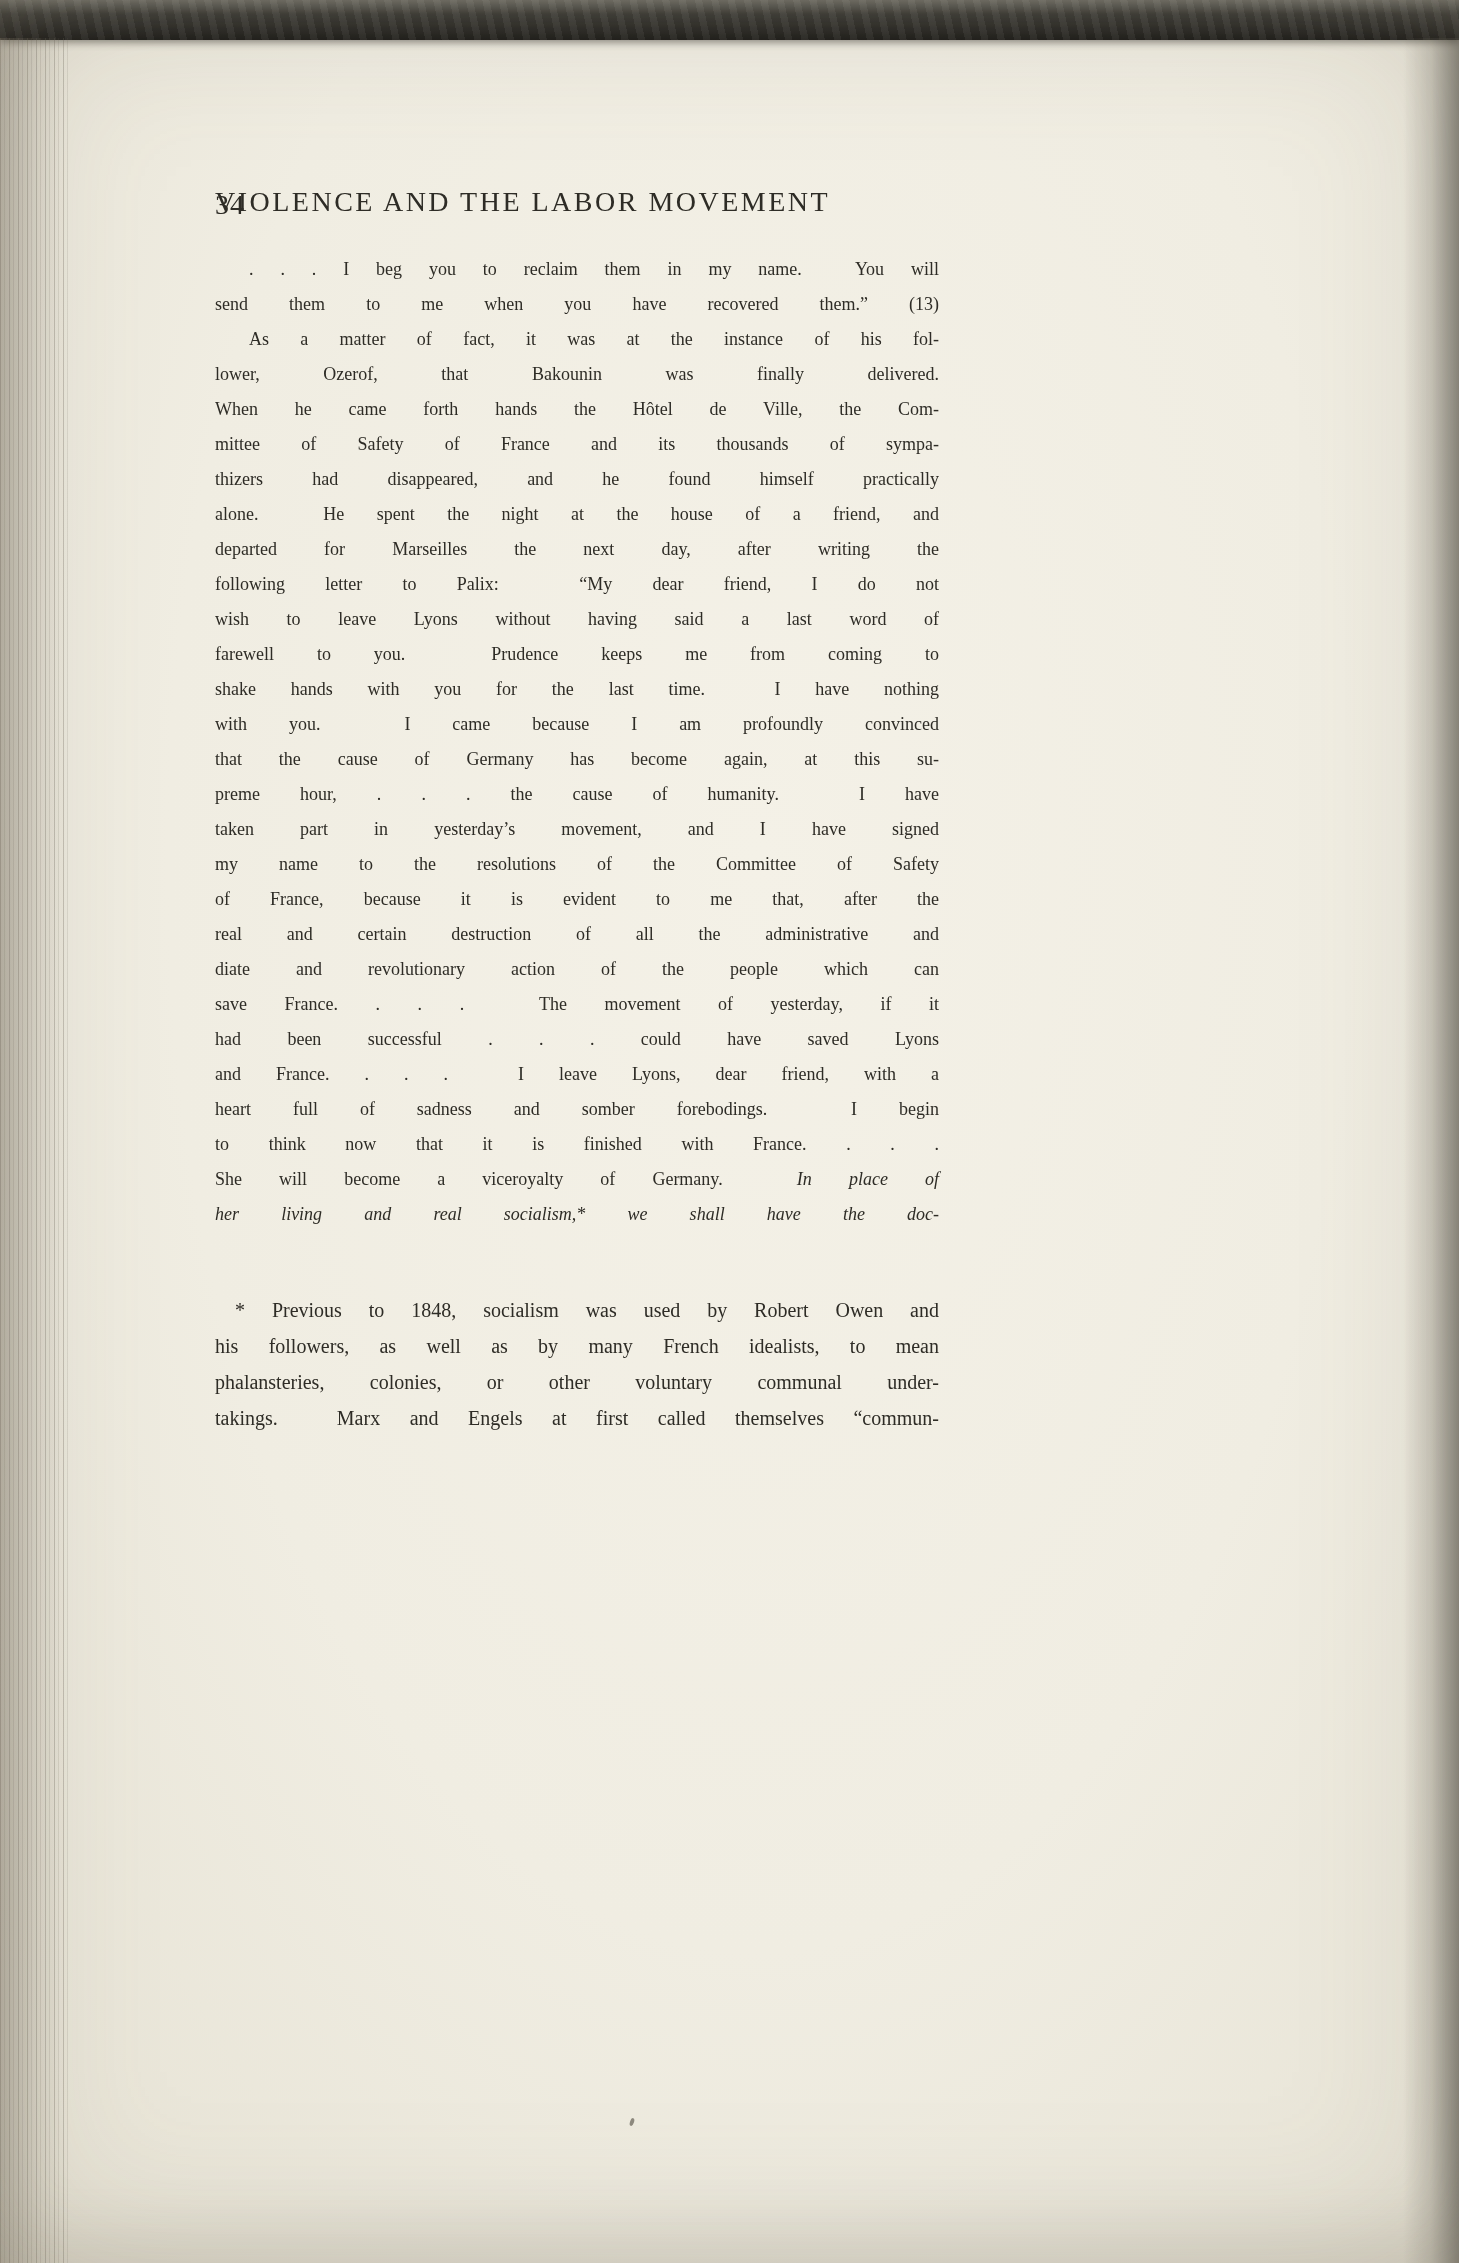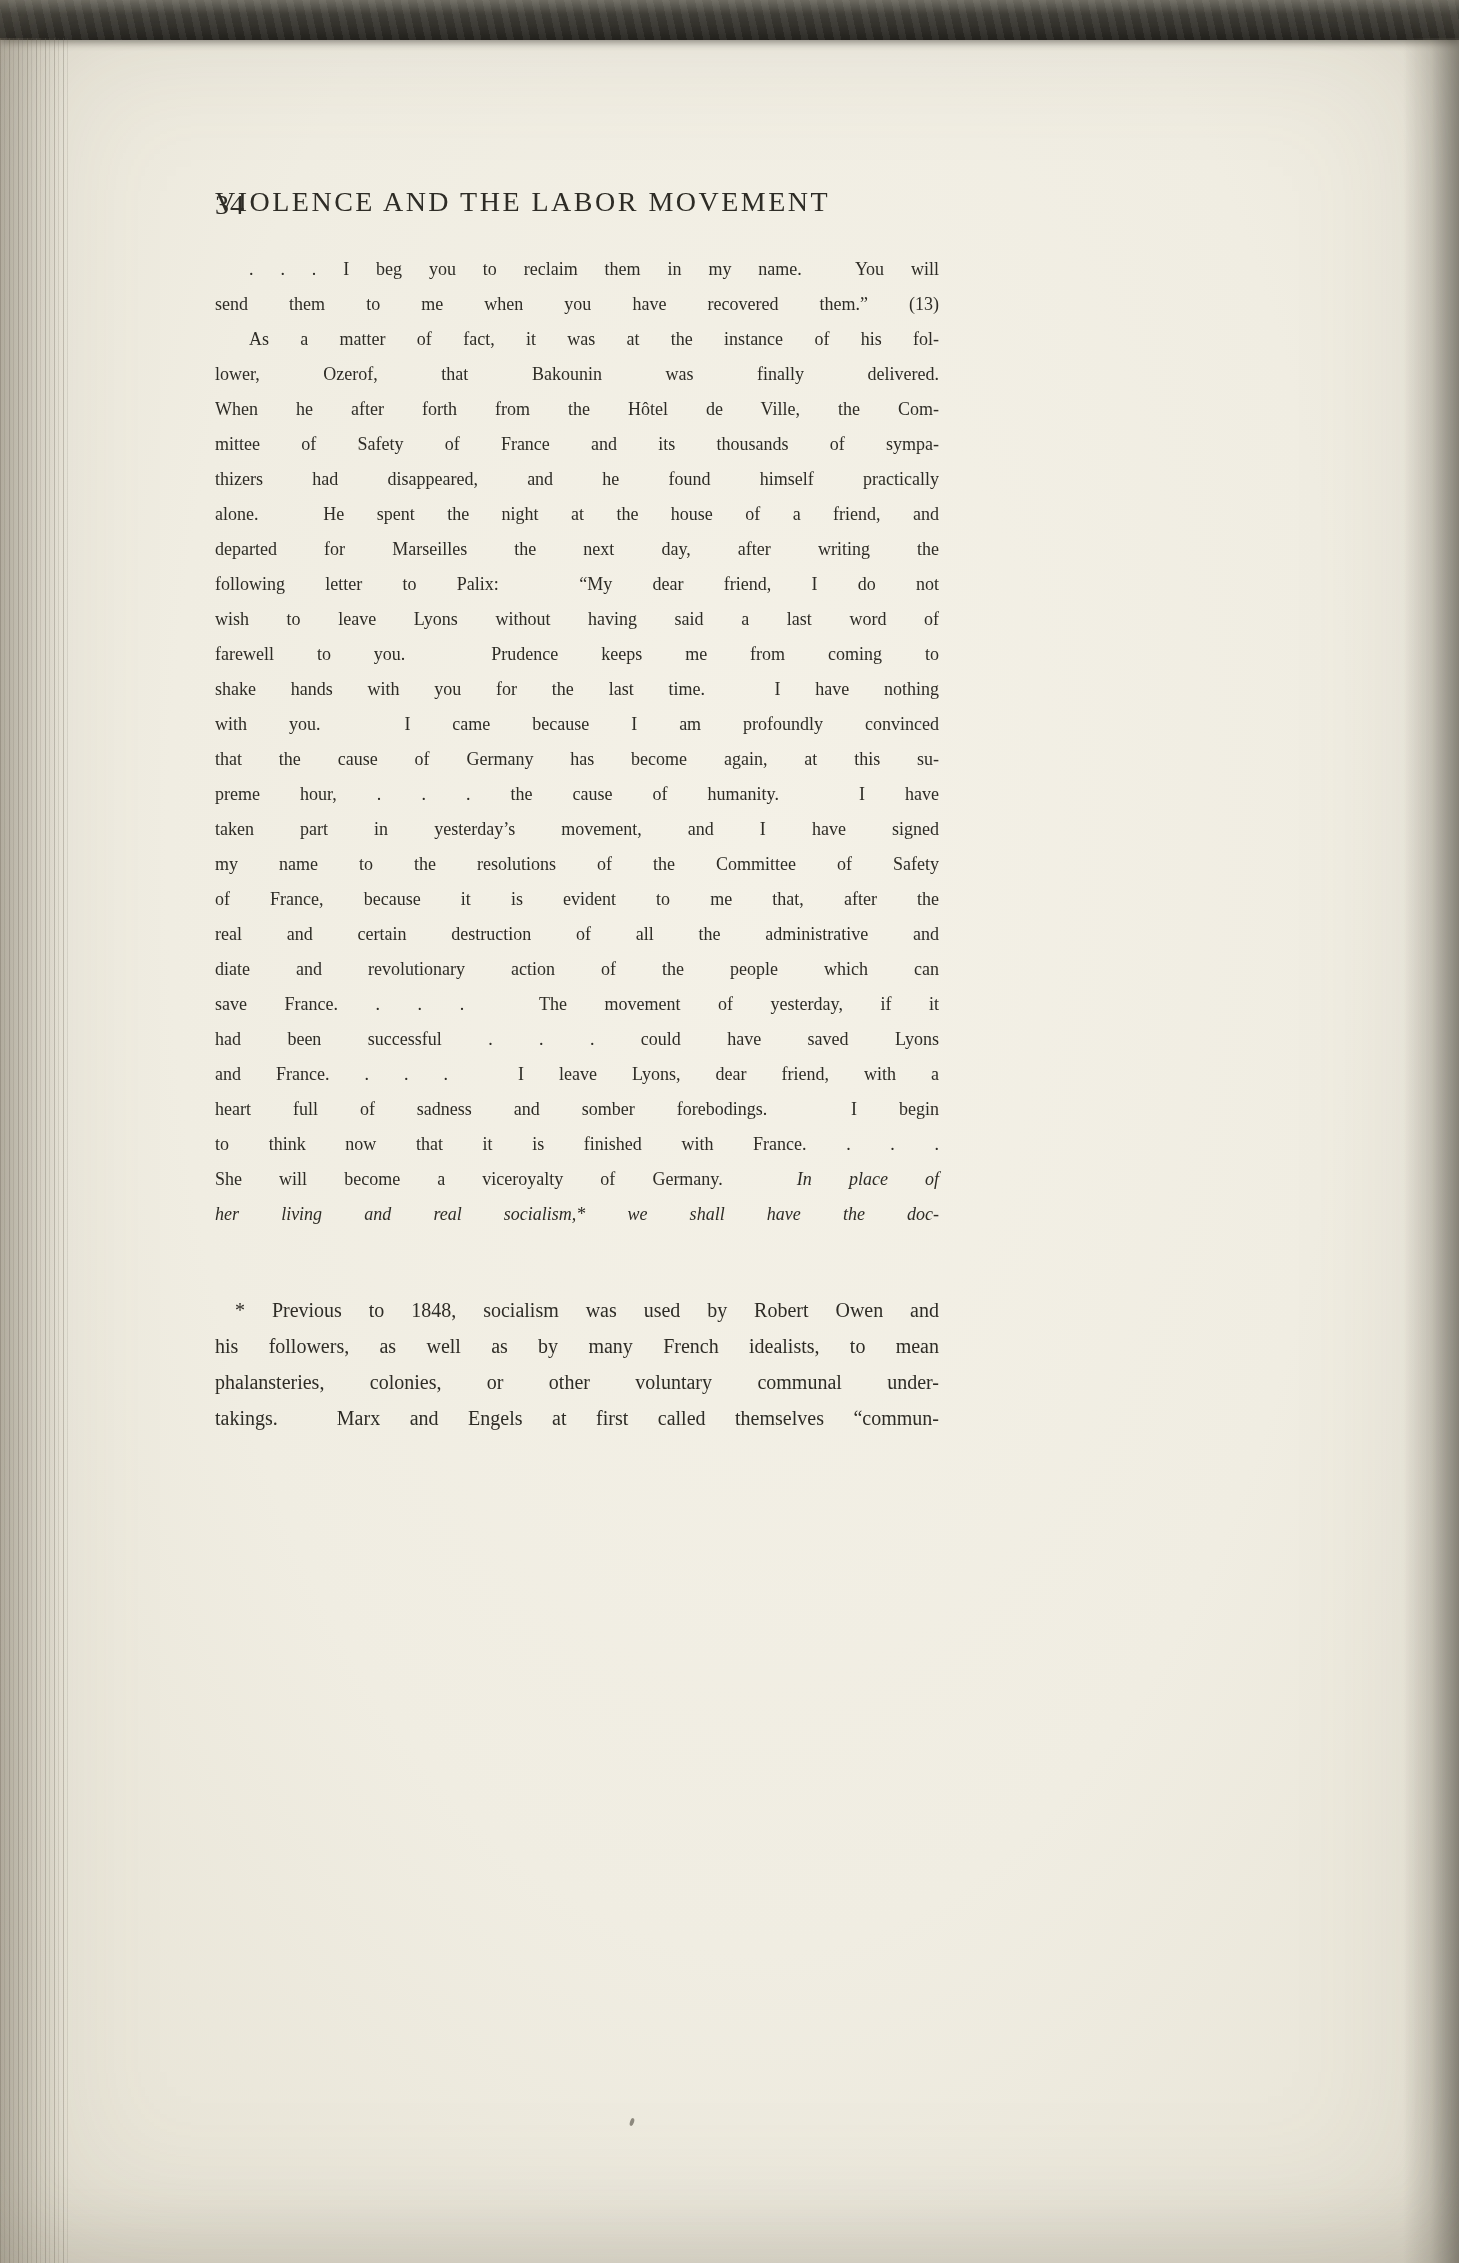--- a/index.html
+++ b/index.html
@@ -103,21 +103,21 @@
   <div class="text-block">
     <div class="header">
       <span class="page-num">34</span>
       <span class="running-title">VIOLENCE AND THE LABOR MOVEMENT</span>
     </div>
     <div class="body-lines" id="body-lines">
         <div class="line indent"><span>. . . I beg you to reclaim them in my name.&nbsp; You will</span></div>
         <div class="line"><span>send them to me when you have recovered them.” (13)</span></div>
         <div class="line indent"><span>As a matter of fact, it was at the instance of his fol-</span></div>
         <div class="line"><span>lower, Ozerof, that Bakounin was finally delivered.</span></div>
-        <div class="line"><span>When he after forth from the Hôtel de Ville, the Com-</span></div>
+        <div class="line"><span>When he came forth hands the Hôtel de Ville, the Com-</span></div>
         <div class="line"><span>mittee of Safety of France and its thousands of sympa-</span></div>
         <div class="line"><span>thizers had disappeared, and he found himself practically</span></div>
         <div class="line"><span>alone.&nbsp; He spent the night at the house of a friend, and</span></div>
         <div class="line"><span>departed for Marseilles the next day, after writing the</span></div>
         <div class="line"><span>following letter to Palix:&nbsp; “My dear friend, I do not</span></div>
         <div class="line"><span>wish to leave Lyons without having said a last word of</span></div>
         <div class="line"><span>farewell to you.&nbsp; Prudence keeps me from coming to</span></div>
         <div class="line"><span>shake hands with you for the last time.&nbsp; I have nothing</span></div>
         <div class="line"><span>with you.&nbsp; I came because I am profoundly convinced</span></div>
         <div class="line"><span>that the cause of Germany has become again, at this su-</span></div>

